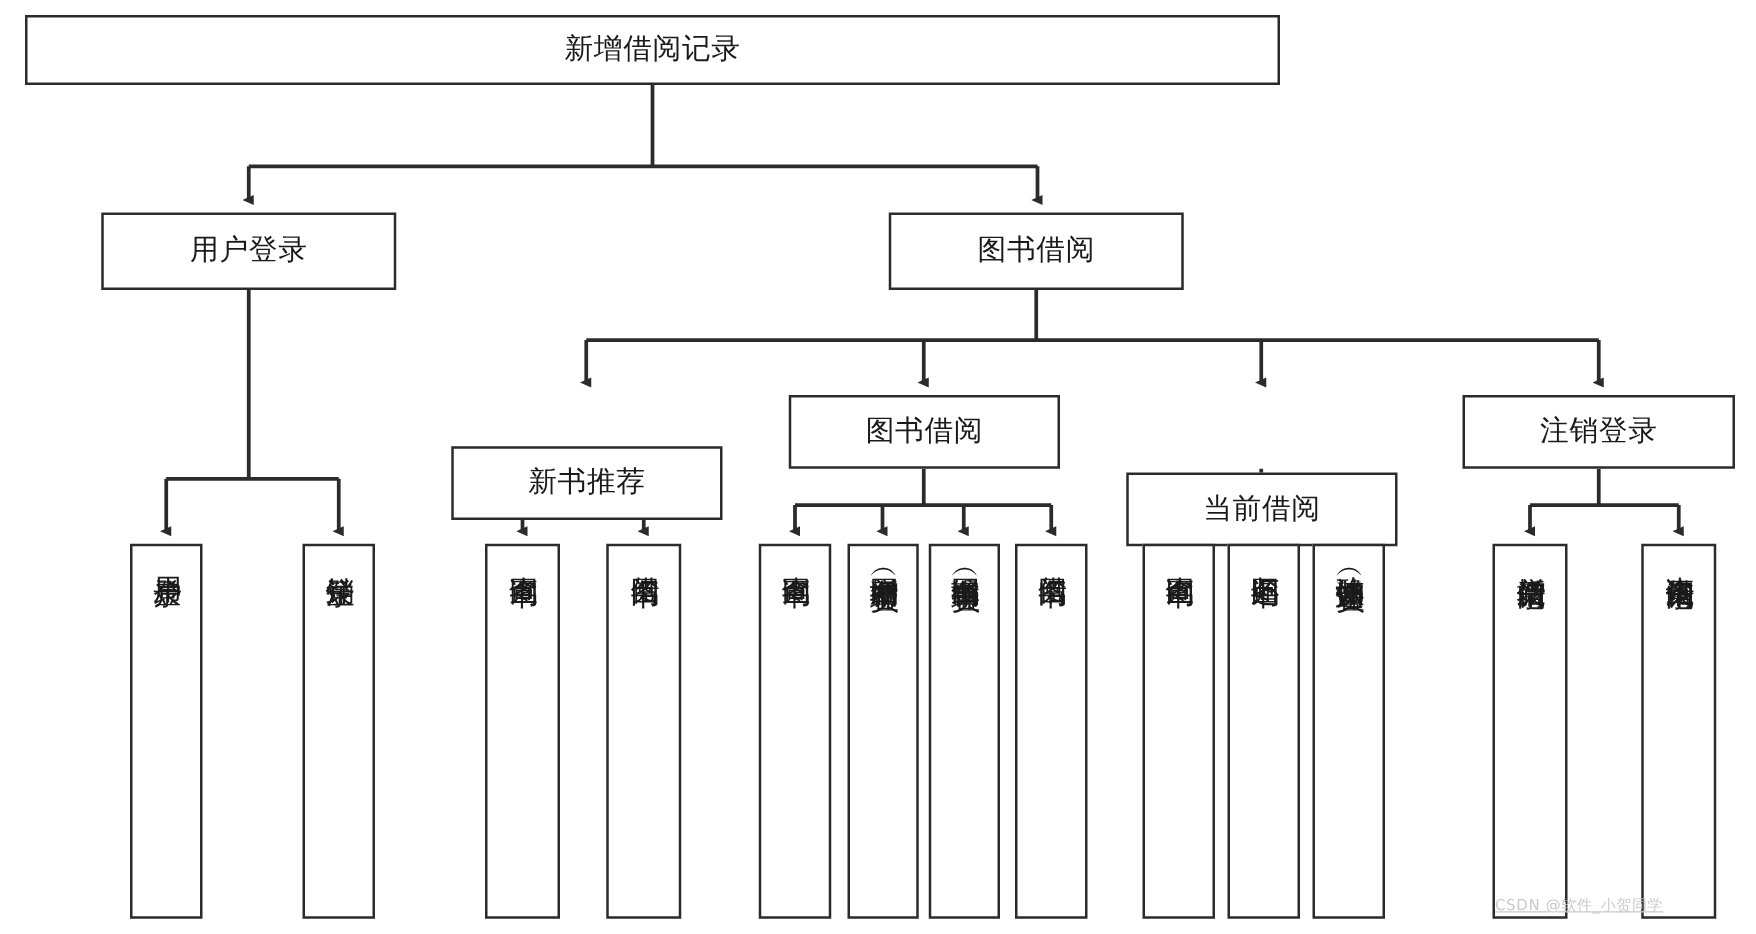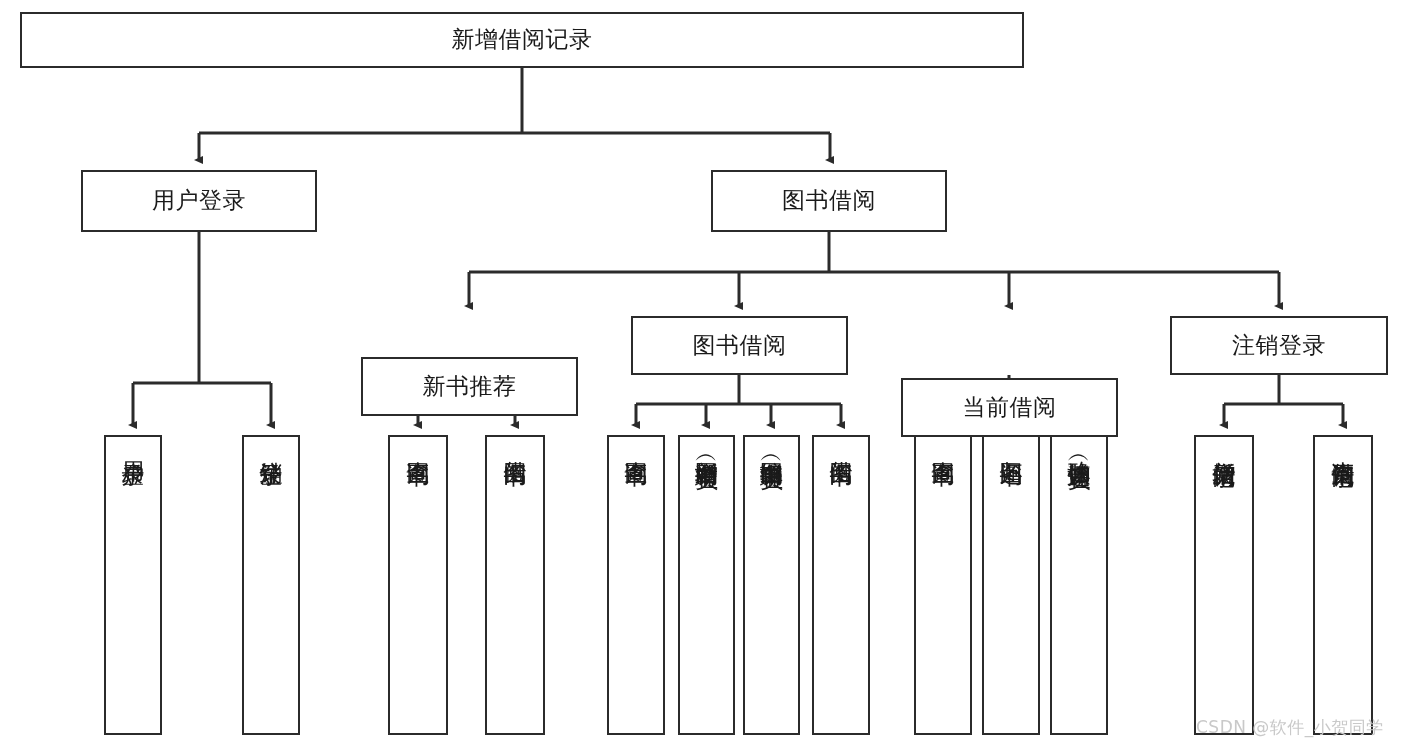--- a/index.html
+++ b/index.html
@@ -57,23 +57,24 @@
     writing-mode: vertical-rl;
     text-orientation: upright;
     font-size: 23px;
     line-height: 1.0;
     letter-spacing: 1px;
     white-space: nowrap;
   }
   .watermark {
     position: absolute;
     color: #c9c9c9;
-    font-size: 17px;
+    font-size: 12px;
     white-space: nowrap;
     letter-spacing: 0.5px;
+    text-decoration: underline;
   }
 </style>
 </head>
 <body>
 
 <div id="canvas">
 
   <svg class="edges" viewBox="0 0 1405 747" xmlns="http://www.w3.org/2000/svg">
     <defs>
       <marker id="arrow" markerWidth="10" markerHeight="10" refX="5" refY="5" orient="auto" markerUnits="userSpaceOnUse">

